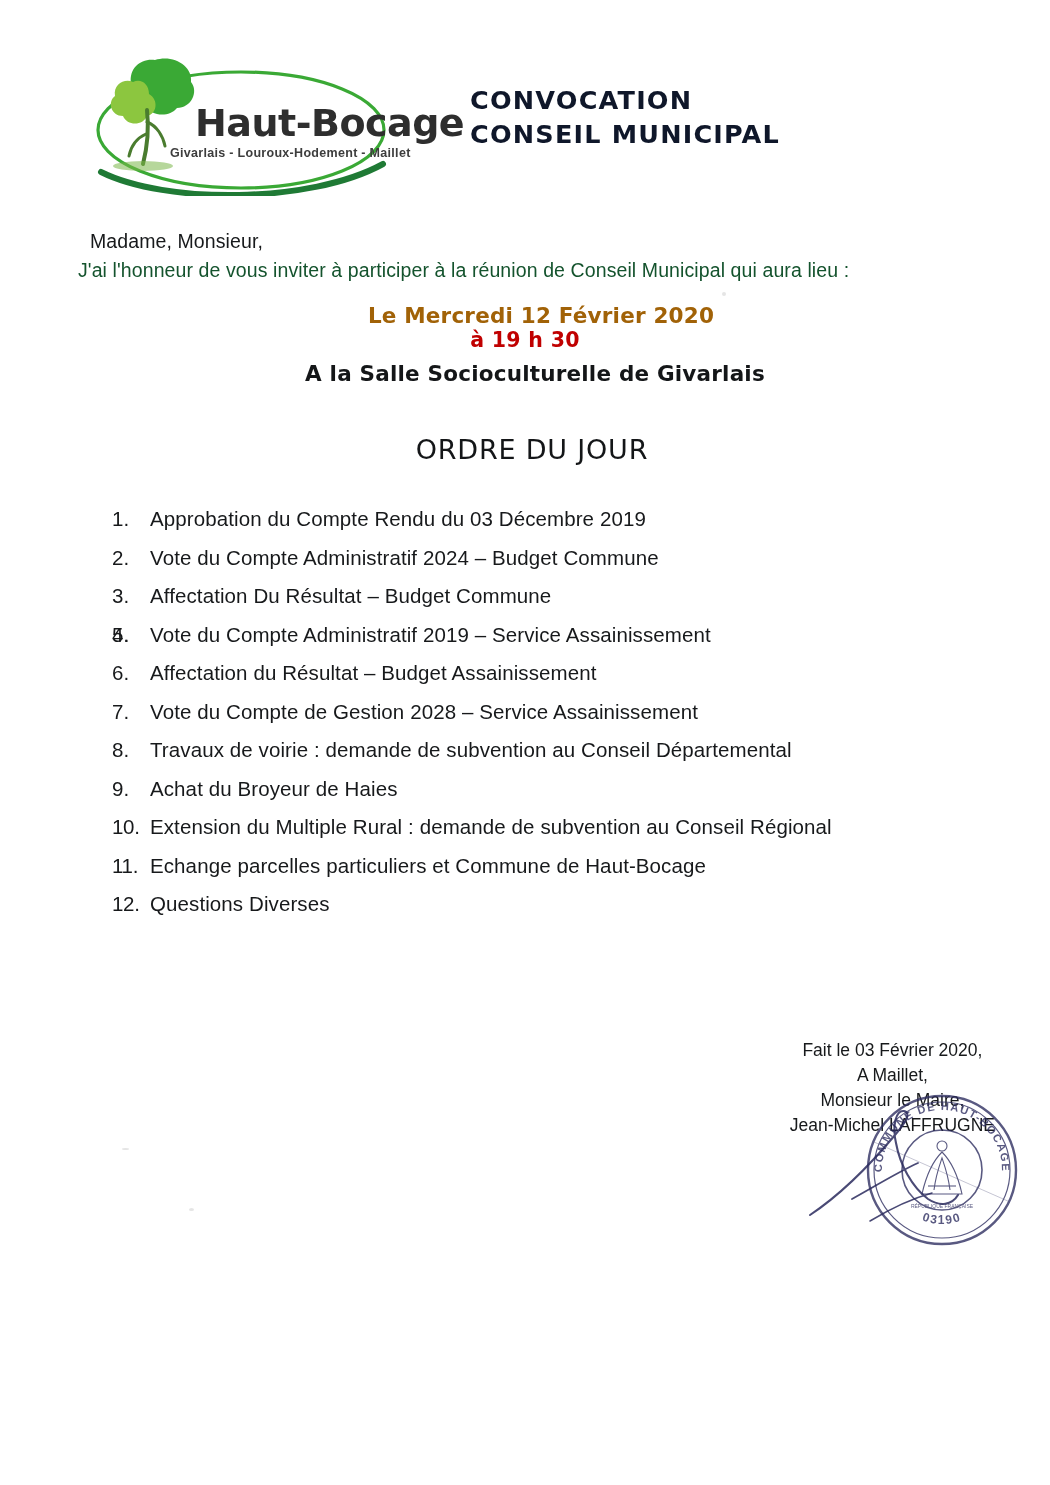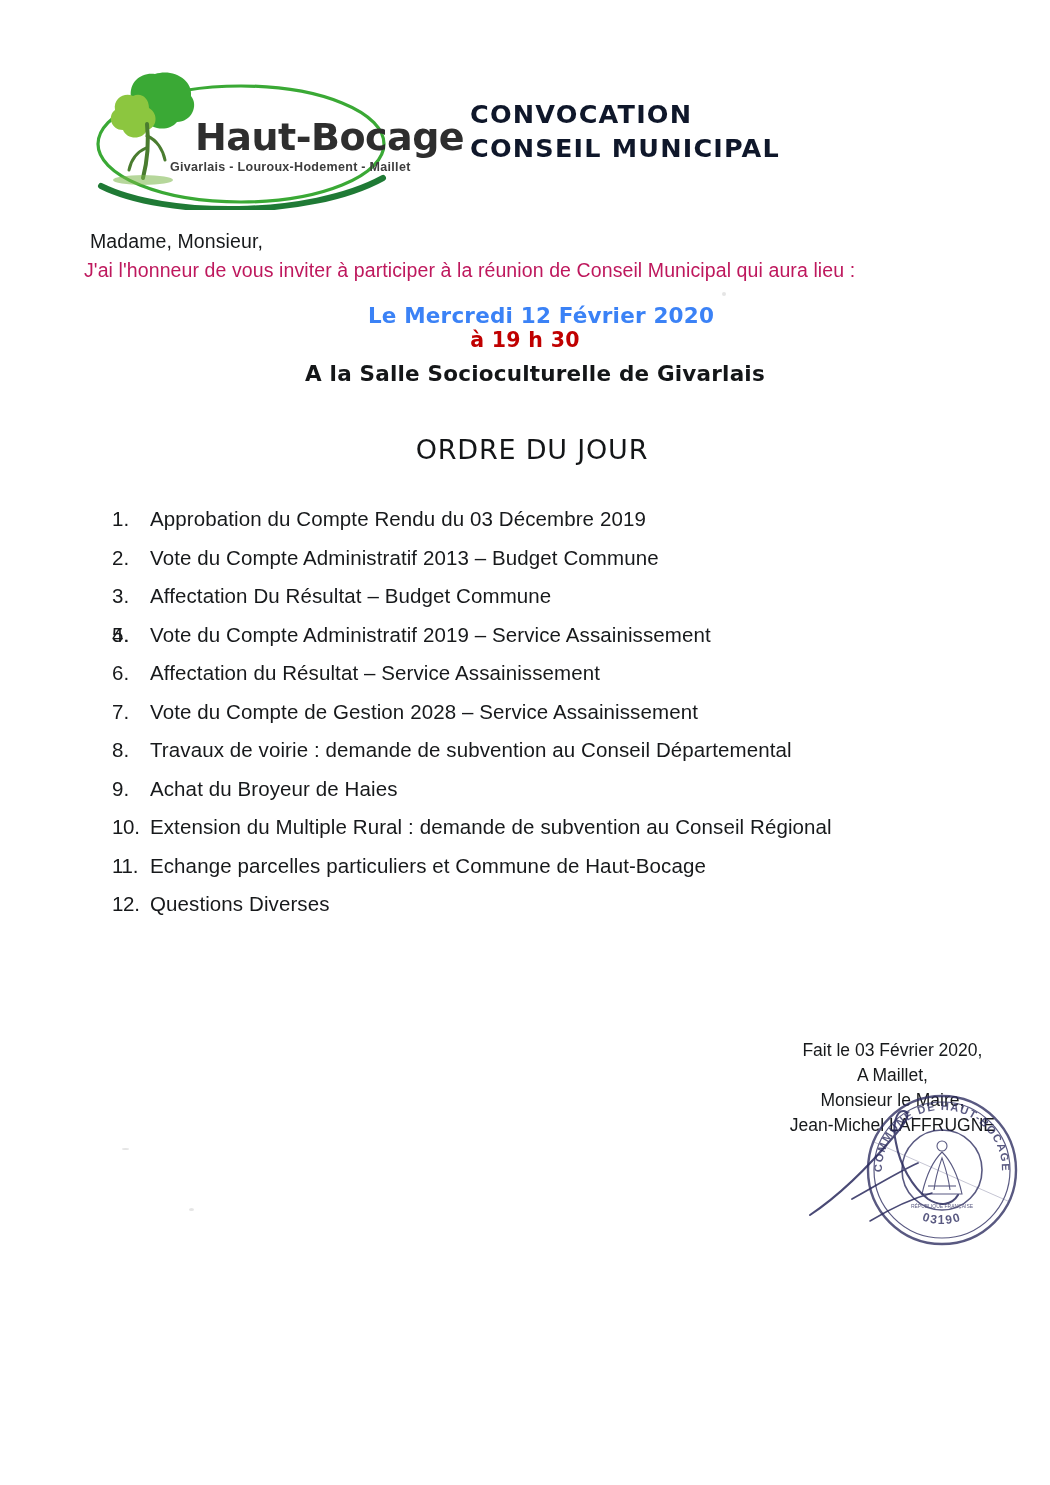--- a/index.html
+++ b/index.html
@@ -12,21 +12,21 @@
     height: 1485px;
     position: relative;
     font-family: "Liberation Sans", sans-serif;
     color: #1a1a1a;
     overflow: hidden;
   }
 
   
   .header {
     position: absolute;
-    top: 50px;
+    top: 36px;
     left: 0;
     width: 1050px;
     height: 175px;
   }
 
   .logo-wrap {
     position: absolute;
     left: 95px;
     top: 10px;
     width: 300px;
@@ -80,40 +80,40 @@
   .salutation {
     position: absolute;
     left: 90px;
     top: 230px;
     font-size: 19.5px;
     color: #17191b;
     letter-spacing: 0.1px;
   }
   .intro {
     position: absolute;
-    left: 84px;
+    left: 78px;
     top: 259px;
     font-size: 19.5px;
-    color: #be185d;
+    color: #14532d;
     letter-spacing: 0.1px;
     white-space: nowrap;
   }
 
   .meeting-block {
     position: absolute;
     left: 0;
     top: 303px;
     width: 1050px;
     text-align: center;
   }
   .meeting-date {
     font-family: "DejaVu Sans", sans-serif;
     font-weight: bold;
     font-size: 21.5px;
-    color: #3b82f6;
+    color: #a16207;
     letter-spacing: 0.2px;
     padding-left: 32px;
   }
   .meeting-time {
     font-family: "DejaVu Sans", sans-serif;
     font-weight: bold;
     font-size: 20.5px;
     color: #c00000;
     letter-spacing: 0.3px;
   }
@@ -249,36 +249,36 @@
 
 <div class="agenda-title">ORDRE DU JOUR</div>
 
 <ol class="agenda-list">
   <li class="agenda-item">
     <span class="agenda-num">1.</span>
     <span>Approbation du Compte Rendu du 03 Décembre 2019</span>
   </li>
   <li class="agenda-item">
     <span class="agenda-num">2.</span>
-    <span>Vote du Compte Administratif 2013 – Budget Commune</span>
+    <span>Vote du Compte Administratif 2024 – Budget Commune</span>
   </li>
   <li class="agenda-item">
     <span class="agenda-num">3.</span>
     <span>Affectation Du Résultat – Budget Commune</span>
   </li>
   <li class="agenda-item">
     <span class="agenda-num">4.</span>
   </li>
   <li class="agenda-item">
     <span class="agenda-num">5.</span>
     <span>Vote du Compte Administratif 2019 – Service Assainissement</span>
   </li>
   <li class="agenda-item">
     <span class="agenda-num">6.</span>
-    <span>Affectation du Résultat – Service Assainissement</span>
+    <span>Affectation du Résultat – Budget Assainissement</span>
   </li>
   <li class="agenda-item">
     <span class="agenda-num">7.</span>
     <span>Vote du Compte de Gestion 2028 – Service Assainissement</span>
   </li>
   <li class="agenda-item">
     <span class="agenda-num">8.</span>
     <span>Travaux de voirie : demande de subvention au Conseil Départemental</span>
   </li>
   <li class="agenda-item">

